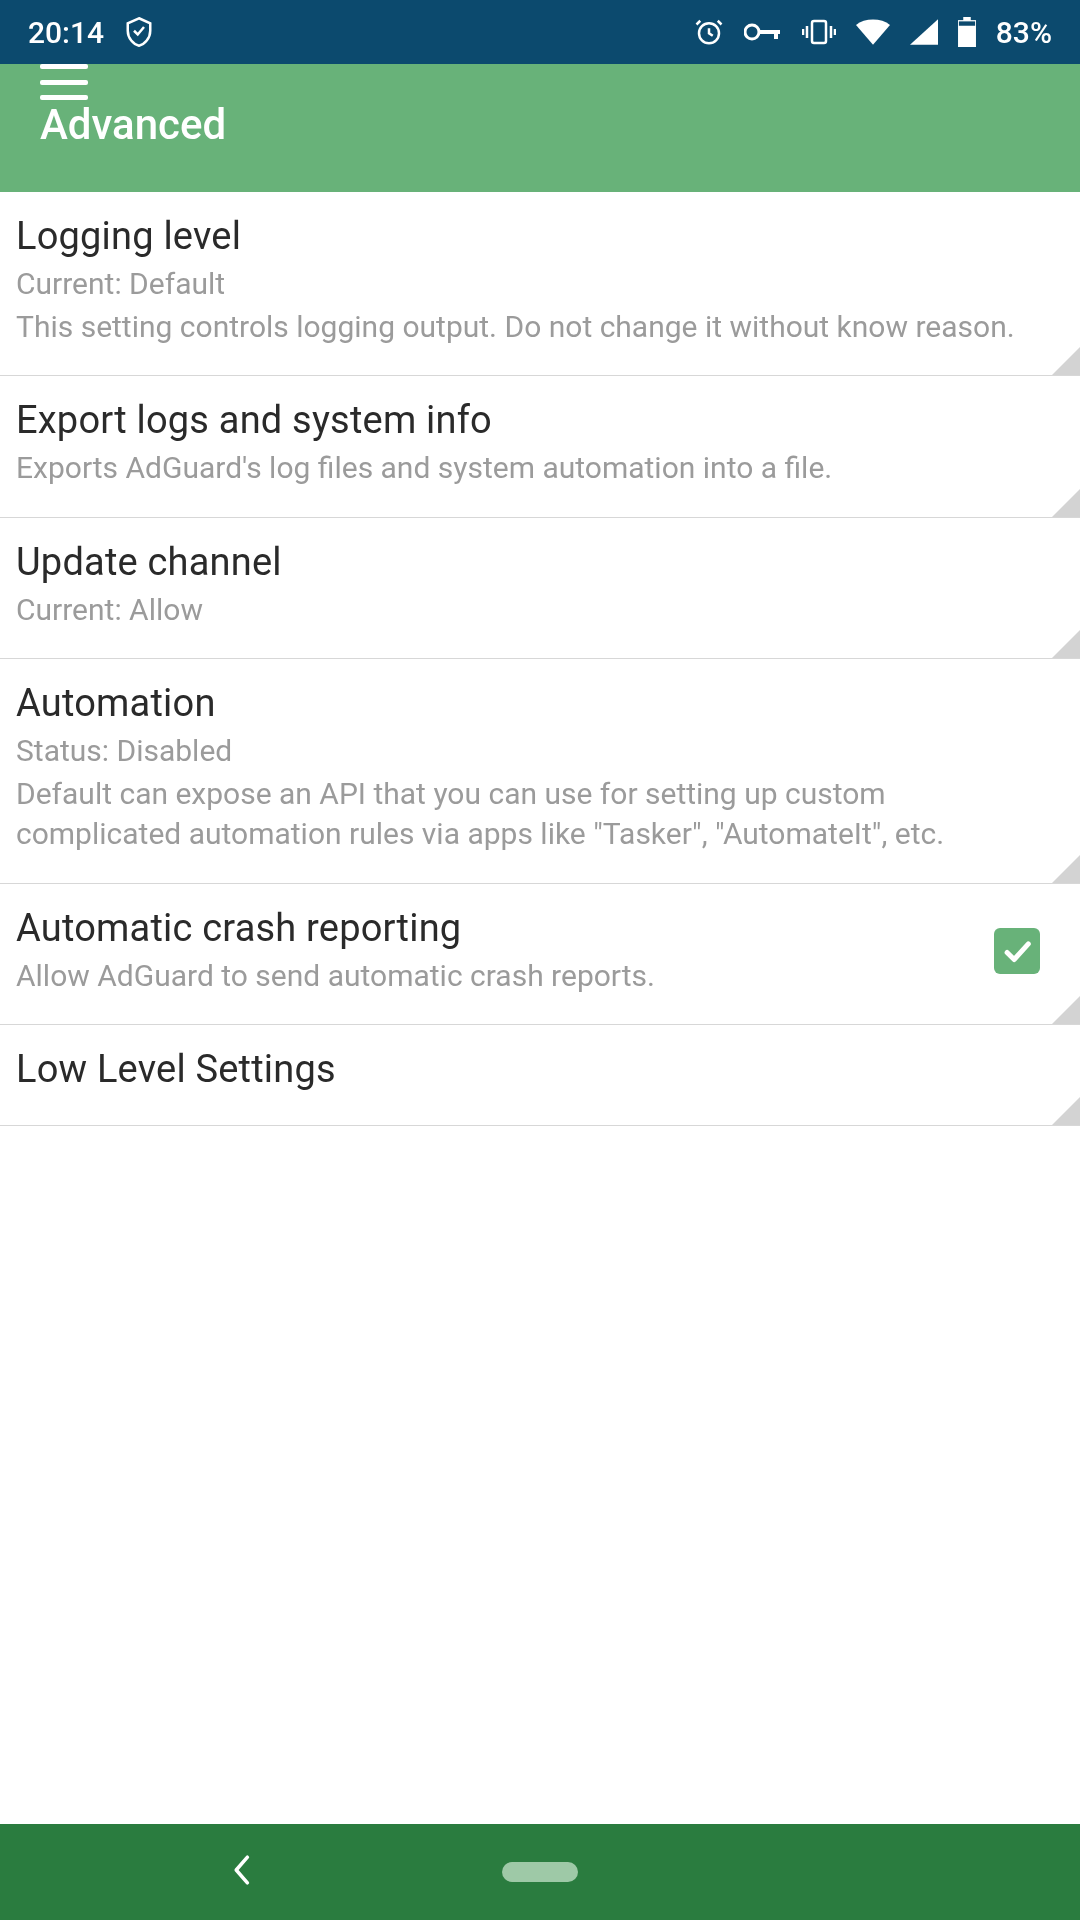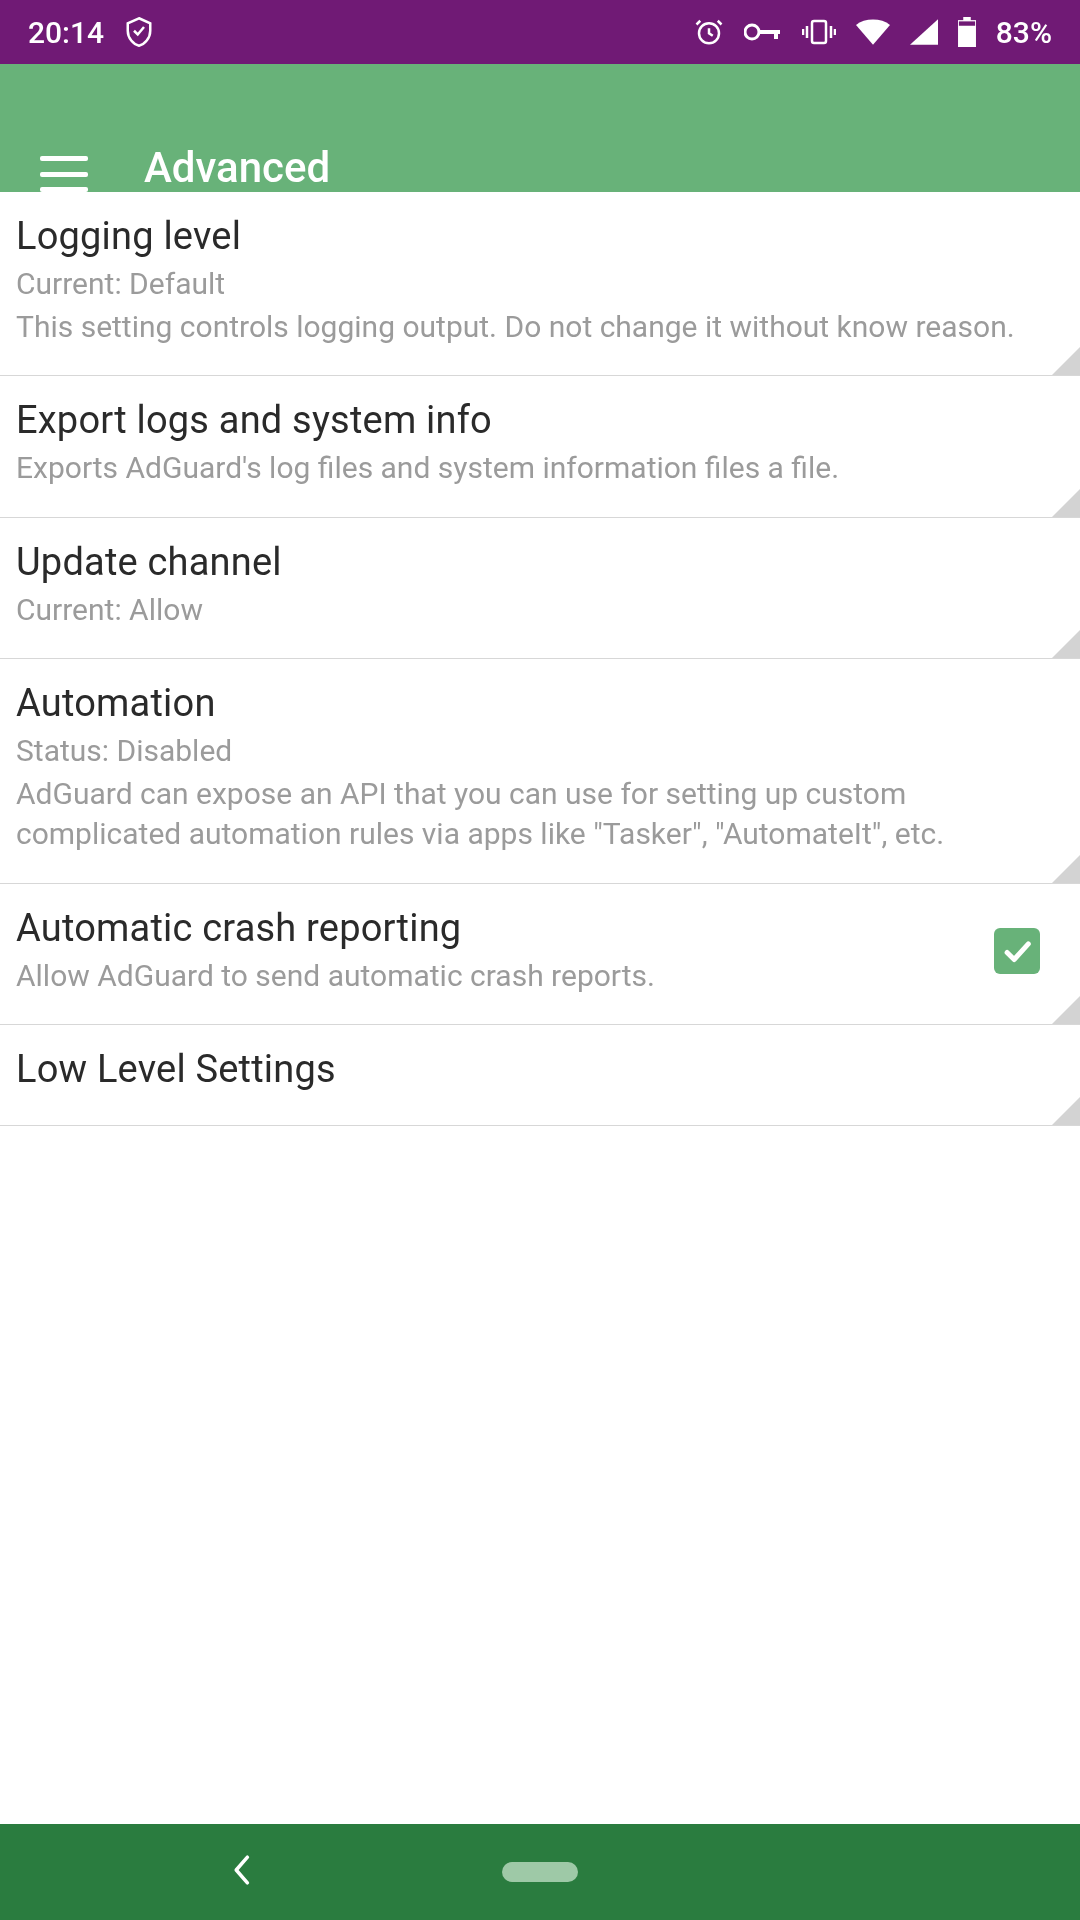--- a/index.html
+++ b/index.html
@@ -1,37 +1,38 @@
 <!DOCTYPE html>
 <html><head>
   <meta charset="utf-8">
   <style>
     * { margin: 0; padding: 0; box-sizing: border-box; }
     html, body { width: 1080px; height: 1920px; overflow: hidden; font-family: Roboto, "Helvetica Neue", Arial, sans-serif; background: #ffffff; }
     .status-bar {
       height: 64px;
-      background: #701a75;
+      background: #0c4a6e;
       color: #ffffff;
       display: flex;
       justify-content: space-between;
       align-items: center;
       padding: 0 28px;
       font-size: 30px;
       font-weight: 500;
     }
     .status-left { display: flex; align-items: center; gap: 20px; }
     .status-right { display: flex; align-items: center; gap: 20px; }
     .status-icon { display: inline-flex; align-items: center; justify-content: center; }
     .app-bar {
       height: 128px;
       background: #68b279;
       color: #ffffff;
       display: flex;
-      align-items: flex-end;
+      align-items: flex-start;
       padding: 0 40px;
+      flex-direction: column;
     }
     .hamburger { width: 48px; height: 36px; display: flex; flex-direction: column; justify-content: space-between; margin-right: 56px; }
     .hamburger div { height: 5px; background: #ffffff; border-radius: 2px; width: 100%; }
     .app-title { font-size: 42px; font-weight: 500; }
     .content { background: #ffffff; }
     .setting-row {
       padding: 22px 40px 28px 16px;
       border-bottom: 1px solid #d7d7d7;
       position: relative;
       display: flex;
@@ -156,38 +157,38 @@
         <div class="setting-title">Logging level</div>
         <div class="setting-sub">Current: Default</div>
         <div class="setting-sub">This setting controls logging output. Do not change it without know reason.</div>
       </div>
       <div class="corner-triangle"></div>
     </div>
 
     <div class="setting-row">
       <div class="setting-text">
         <div class="setting-title">Export logs and system info</div>
-        <div class="setting-sub">Exports AdGuard's log files and system information files a file.</div>
+        <div class="setting-sub">Exports AdGuard's log files and system automation into a file.</div>
       </div>
       <div class="corner-triangle"></div>
     </div>
 
     <div class="setting-row">
       <div class="setting-text">
         <div class="setting-title">Update channel</div>
         <div class="setting-sub">Current: Allow</div>
       </div>
       <div class="corner-triangle"></div>
     </div>
 
     <div class="setting-row">
       <div class="setting-text">
         <div class="setting-title">Automation</div>
         <div class="setting-sub">Status: Disabled</div>
-        <div class="setting-sub">AdGuard can expose an API that you can use for setting up custom complicated automation rules via apps like "Tasker", "AutomateIt", etc.</div>
+        <div class="setting-sub">Default can expose an API that you can use for setting up custom complicated automation rules via apps like "Tasker", "AutomateIt", etc.</div>
       </div>
       <div class="corner-triangle"></div>
     </div>
 
     <div class="setting-row">
       <div class="setting-text">
         <div class="setting-title">Automatic crash reporting</div>
         <div class="setting-sub">Allow AdGuard to send automatic crash reports.</div>
       </div>
       <div class="checkbox">

